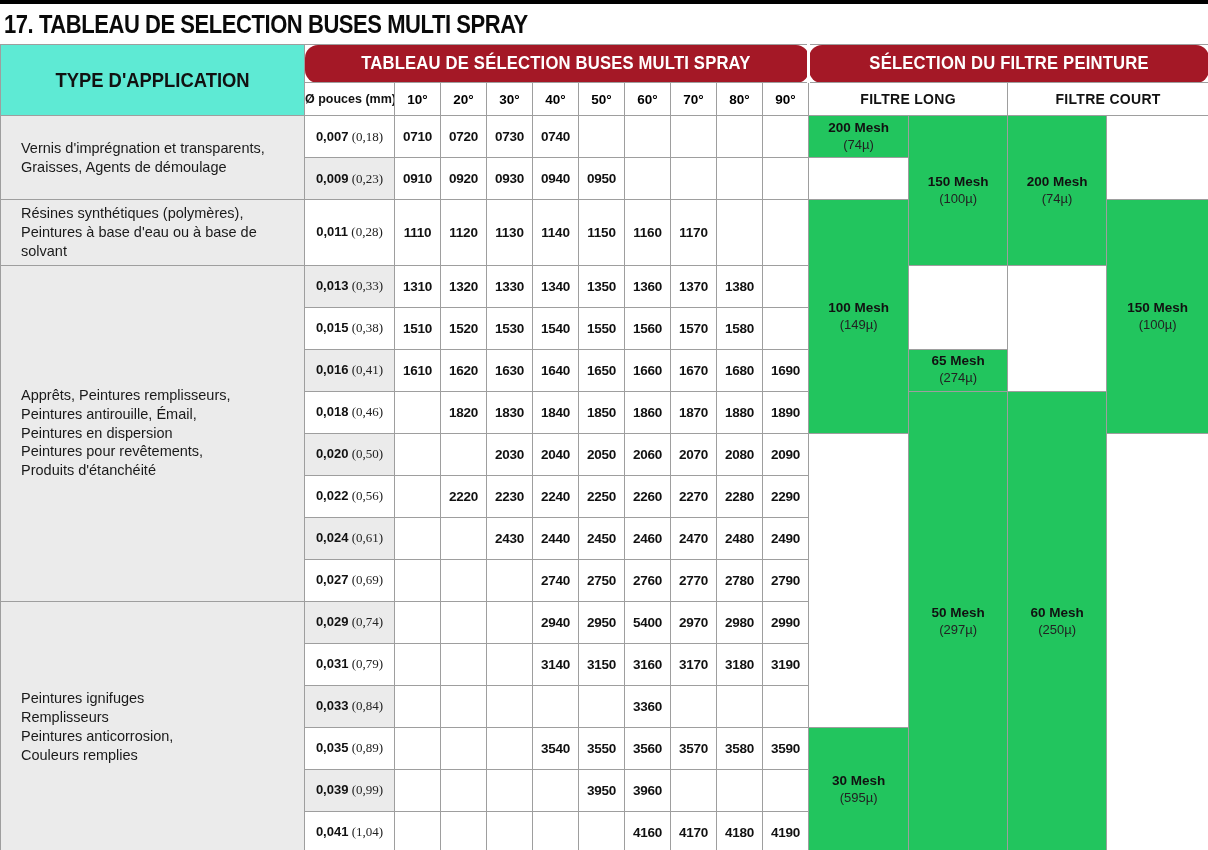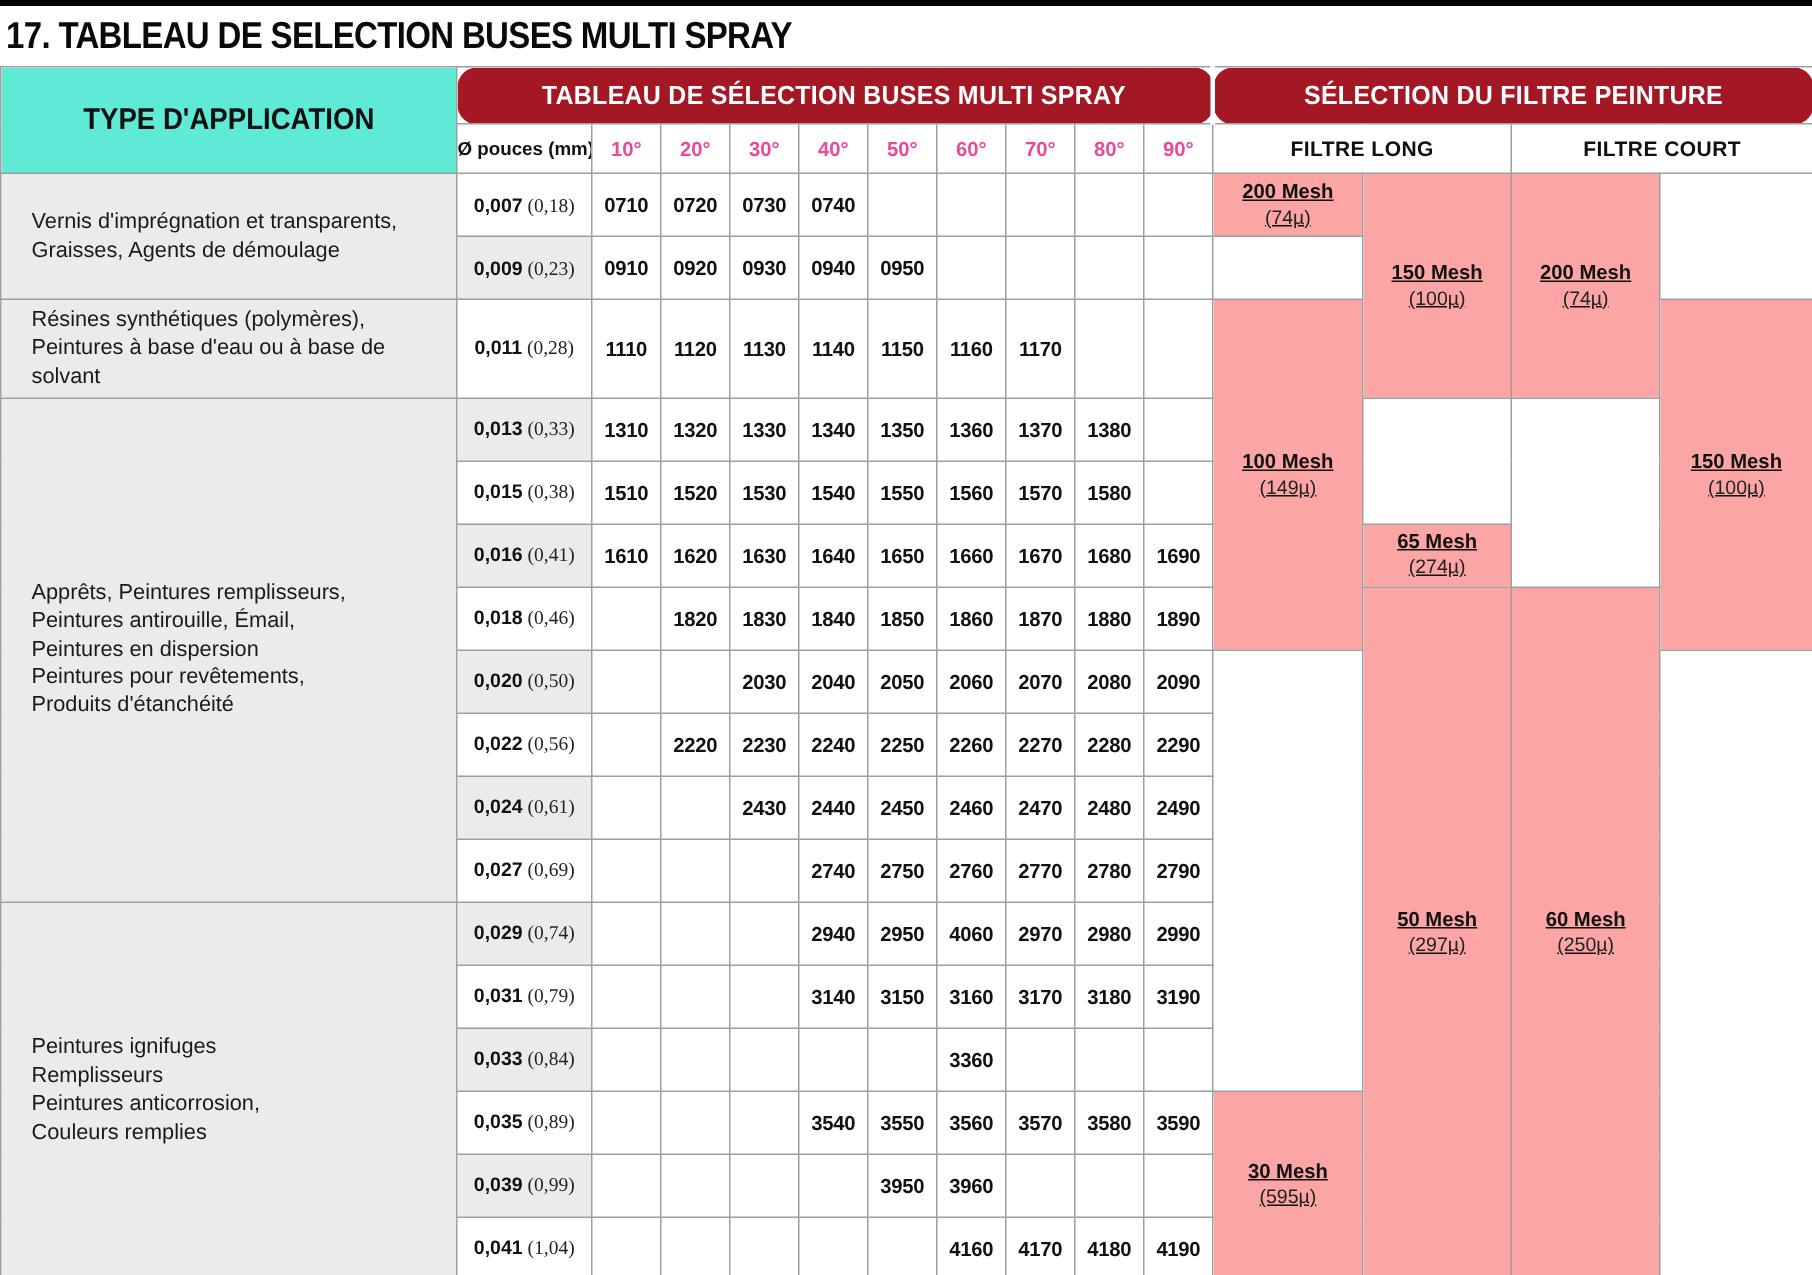--- a/index.html
+++ b/index.html
@@ -12,32 +12,32 @@
   th,td{border:1px solid #9e9e9e;padding:0;overflow:hidden;}
   thead tr.r1 th{height:37px;}
   thead tr.r2 th{height:32px;margin-top:12px;}
   tbody tr{height:42px;}
   th.app-h{background:#5eead4;font-size:20px;font-weight:700;color:#111;}
   th.app-h .c{display:inline-block;transform:scaleX(.92);transform-origin:50% 50%;white-space:nowrap;}
   th.red{background:#A41826;color:#fff;font-size:17.5px;font-weight:700;letter-spacing:.2px;border-radius:13px;}
   th.red .c{display:inline-block;transform:scaleX(.95);transform-origin:50% 50%;white-space:nowrap;}
   th.red2{border-left:3px solid #fff;}
   th.size-h{font-size:12.5px;font-weight:700;color:#111;white-space:nowrap;}
-  th.ang{font-size:13.5px;font-weight:700;color:#ec4899;}
+  th.ang{font-size:13.5px;font-weight:700;color:#000000;}
   th.filt{font-size:14px;font-weight:700;color:#111;letter-spacing:.3px;}
   td.app{background:#EBEBEB;text-align:left;vertical-align:middle;padding:4px 20px;
     font-size:14.5px;color:#1a1a1a;line-height:1.3;white-space:pre-line;}
   td.size{background:#fff;text-align:center;vertical-align:middle;font-size:13px;color:#111;white-space:nowrap;}
   td.size .sz-b{font-weight:700;}
   td.size .sz-n{font-weight:400;color:#222;font-family:Liberation Serif, serif;}
   td.gray{background:#EBEBEB;}
   td.tip{background:#fff;text-align:center;vertical-align:middle;
     font-size:13.5px;font-weight:700;color:#111;letter-spacing:-.2px;}
   td.mesh{background:#fff;text-align:center;vertical-align:middle;color:#111;}
-  td.mesh.gray{background:#fca5a5;text-decoration:underline;}
+  td.mesh.gray{background:#22c55e;}
   td.mesh .ml{font-size:13.5px;font-weight:700;line-height:1.25;}
   td.mesh .ms{font-size:13px;font-weight:400;line-height:1.25;color:#222;}
 </style>
 </head>
 <body>
 
 <div class="top-bar"></div>
 <div class="title-row">
   <span class="t">17. TABLEAU DE SELECTION BUSES MULTI SPRAY</span>
 </div>
@@ -271,21 +271,21 @@
         <td rowspan="6" class="app">Peintures ignifuges
 Remplisseurs
 Peintures anticorrosion,
 Couleurs remplies</td>
         <td class="size gray"><span class="sz-b">0,029</span><span class="sz-n"> (0,74)</span></td>
         <td class="tip"></td>
         <td class="tip"></td>
         <td class="tip"></td>
         <td class="tip">2940</td>
         <td class="tip">2950</td>
-        <td class="tip">4060</td>
+        <td class="tip">5400</td>
         <td class="tip">2970</td>
         <td class="tip">2980</td>
         <td class="tip">2990</td>
       </tr>
       <tr>
         <td class="size"><span class="sz-b">0,031</span><span class="sz-n"> (0,79)</span></td>
         <td class="tip"></td>
         <td class="tip"></td>
         <td class="tip"></td>
         <td class="tip">3140</td>

